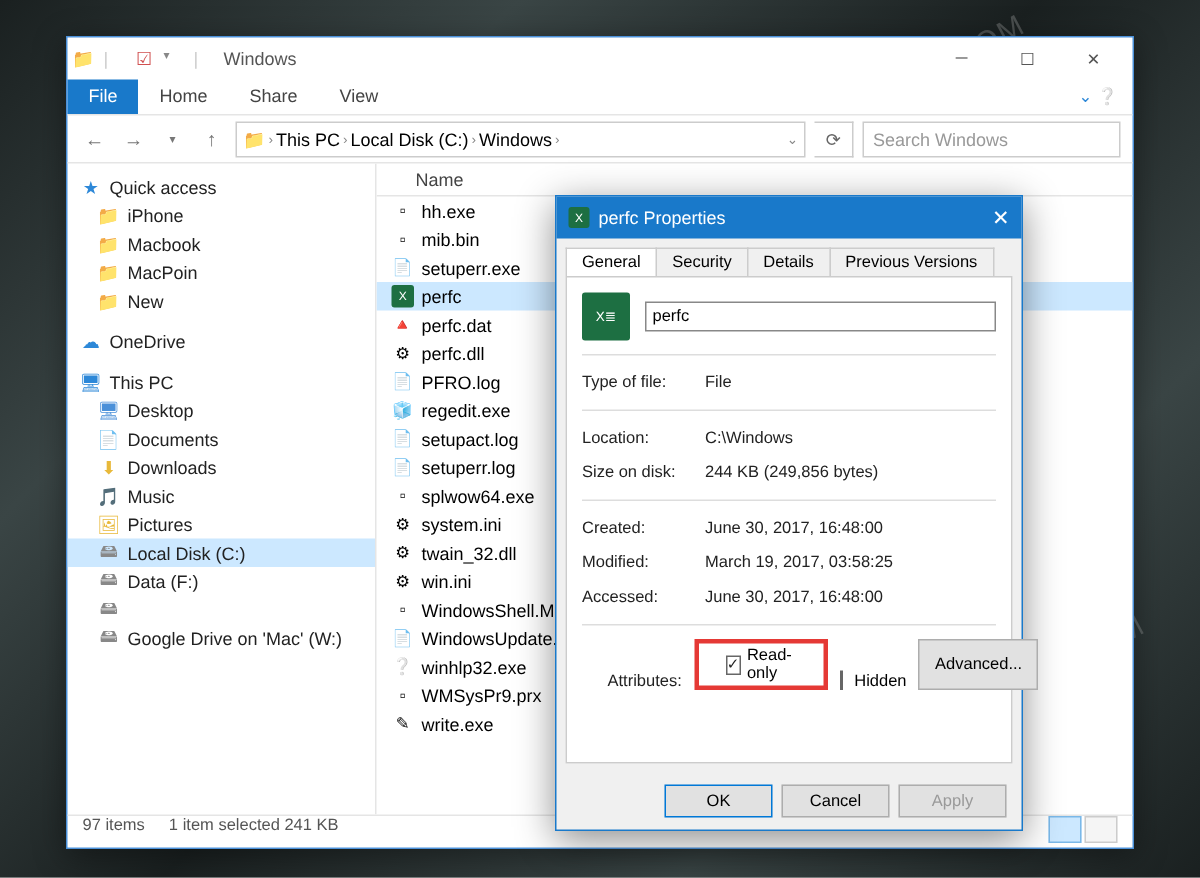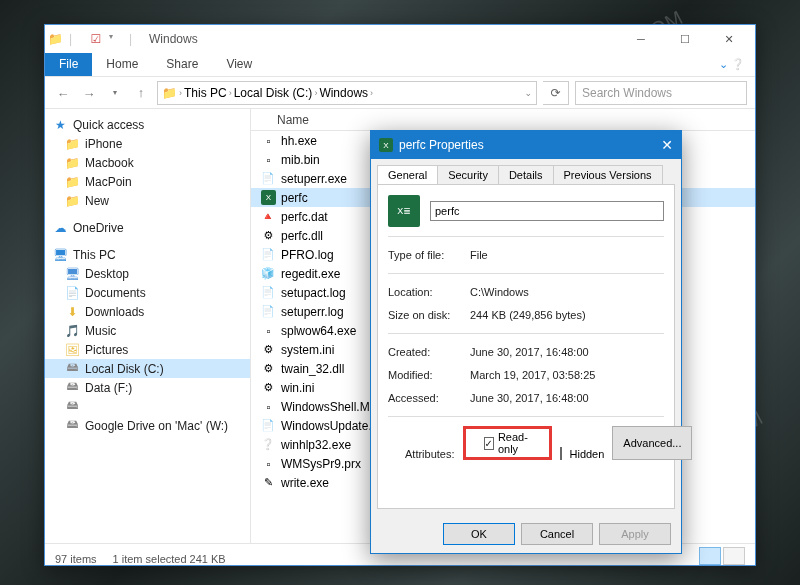--- a/index.html
+++ b/index.html
@@ -32,21 +32,21 @@
   .star-blue { color: #2d88d8; }
   .cloud { color: #2d88d8; }
   .pc { color: #2d88d8; }
   .disk { color: #888; }
   .filepane { flex: 1; overflow: hidden; position: relative; }
   .col-header { height: 22px; border-bottom: 1px solid #e5e5e5; font-size: 12px; color: #444; display: flex; align-items: center; padding-left: 26px; }
   .filelist { font-size: 12px; }
   .file-row { display: flex; align-items: center; gap: 5px; padding: 1px 6px 1px 10px; height: 19px; }
   .file-row.selected { background: #cce8ff; }
   .file-icon { width: 15px; height: 15px; display: inline-flex; align-items: center; justify-content: center; font-size: 11px; }
-  .statusbar { height: 22px; border-top: 1px solid #e5e5e5; font-size: 11px; color: #555; display: flex; align-items: flex-end; padding: 0 10px; gap: 16px; }
+  .statusbar { height: 22px; border-top: 1px solid #e5e5e5; font-size: 11px; color: #555; display: flex; align-items: flex-start; padding: 0 10px; gap: 16px; }
   .viewbtns { margin-left: auto; display:flex; gap:2px;}
   .viewbtn { width:22px; height:18px; border:1px solid #ccc; background:#f5f5f5; }
   .viewbtn.active { background:#cce8ff; border-color:#7ab8e8;}
 
   
   .props-dialog { position: absolute; left: 370px; top: 130px; width: 312px; height: 424px; background: #f0f0f0; border: 1px solid #1979ca; box-shadow: 0 6px 24px rgba(0,0,0,.45); display: flex; flex-direction: column; font-size: 11px; }
   .props-title { height: 28px; background: #1979ca; color: #fff; display: flex; align-items: center; padding: 0 8px; font-size: 12px; }
   .props-title .close { margin-left: auto; font-size: 14px; }
   .props-tabs { display: flex; padding: 6px 6px 0 6px; font-size: 11px; }
   .props-tab { padding: 3px 10px; border: 1px solid #ccc; border-bottom: none; background: #f0f0f0; margin-right: -1px; }

